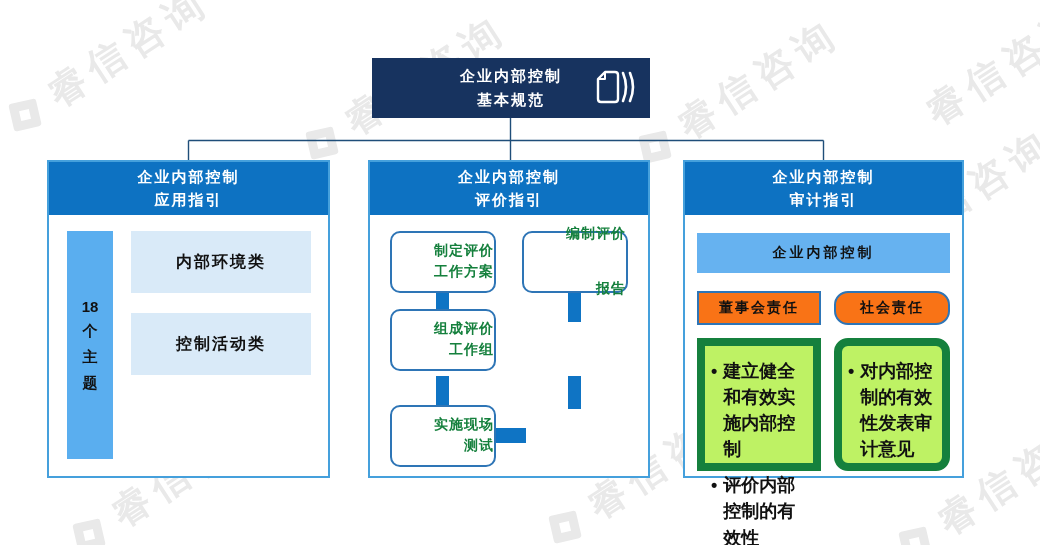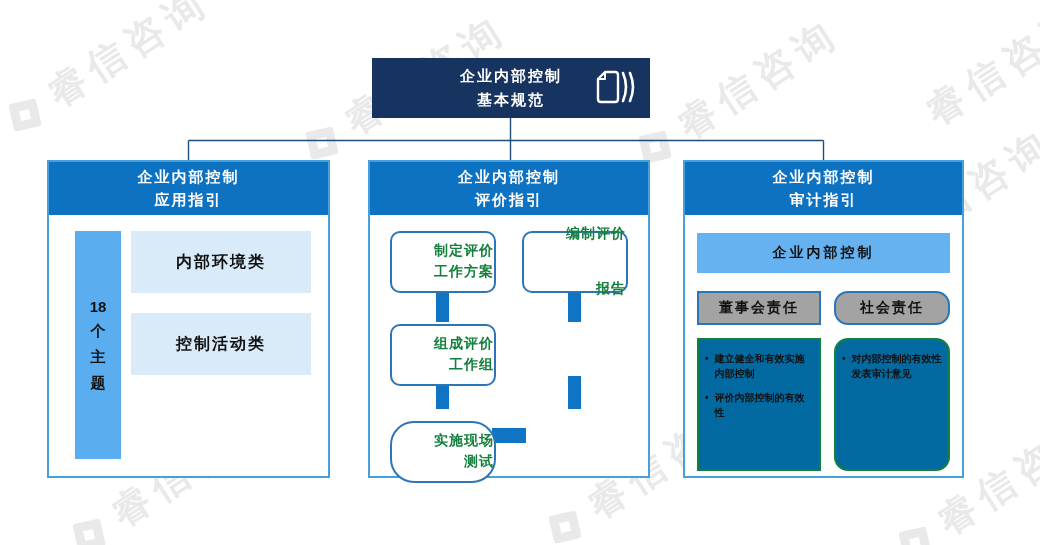--- a/index.html
+++ b/index.html
@@ -31,21 +31,21 @@
     border:2px solid #45a0dc;box-sizing:border-box;z-index:2;
   }
   .panel-header{
     height:53px;background:#0d72c2;color:#fff;display:flex;flex-direction:column;
     align-items:center;justify-content:center;font-weight:bold;font-size:15px;
     line-height:1.5;letter-spacing:2px;
   }
   .panel-body{position:relative;height:261px;}
   
   .theme-bar{
-    position:absolute;left:26px;top:16px;width:46px;height:228px;background:#5aaeef;
+    position:absolute;left:18px;top:16px;width:46px;height:228px;background:#5aaeef;
     display:flex;flex-direction:column;align-items:center;justify-content:center;gap:7px;
     font-weight:bold;font-size:15px;color:#111;
   }
   .theme-item{
     position:absolute;left:82px;width:180px;height:62px;background:#d9eaf8;
     display:flex;align-items:center;justify-content:center;
     font-size:16px;font-weight:bold;letter-spacing:2px;color:#111;
   }
   
   .step{
@@ -57,27 +57,27 @@
   .vconn,.hconn{position:absolute;background:#0f74c4;z-index:2;}
   .vconn{width:13px;height:33px;}
   .hconn{width:34px;height:15px;left:122px;top:213px;}
   
   .banner{
     position:absolute;left:12px;top:18px;width:253px;height:40px;background:#66b2f0;
     display:flex;align-items:center;justify-content:center;
     font-size:14px;font-weight:bold;letter-spacing:3px;color:#111;
   }
   .resp-box{
-    position:absolute;top:76px;height:34px;background:#a3a3a3;border:2px solid #2e75b6;
+    position:absolute;top:76px;height:34px;background:#f97316;border:2px solid #2e75b6;
     box-sizing:border-box;display:flex;align-items:center;justify-content:center;
     font-size:14px;font-weight:bold;letter-spacing:2px;color:#111;
   }
   .bullet-box{
-    position:absolute;top:123px;height:133px;background:#0369a1;border:2px solid #15803d;
-    box-sizing:border-box;padding:12px 6px 6px 6px;font-size:10px;font-weight:bold;
+    position:absolute;top:123px;height:133px;background:#bef264;border:8px solid #15803d;
+    box-sizing:border-box;padding:12px 6px 6px 6px;font-size:18px;font-weight:bold;
     line-height:1.45;color:#111;
   }
   .bullet{display:flex;gap:6px;margin-bottom:10px;}
   .bullet::before{content:"\2022";flex:0 0 auto;}
   .col-a{left:12px;width:124px;}
   .col-b{left:149px;width:116px;border-radius:14px;}
 </style>
 </head>
 <body>
 
@@ -206,25 +206,25 @@
       <div class="hconn"></div>
 
       <div class="step" style="left:20px;top:16px;">
         <div>制定评价</div>
         <div>工作方案</div>
       </div>
       <div class="step" style="left:152px;top:16px;gap:34px;">
         <div>编制评价</div>
         <div>报告</div>
       </div>
-      <div class="step" style="left:20px;top:109px;">
+      <div class="step" style="left:20px;top:94px;">
         <div>组成评价</div>
         <div>工作组</div>
       </div>
-      <div class="step" style="left:20px;top:206px;border-radius:24px;">
+      <div class="step" style="left:20px;top:190px;">
         <div>实施现场</div>
         <div>测试</div>
       </div>
     </div>
   </div>
 
   <div class="panel" style="left:683px;width:281px;">
     <div class="panel-header">
       <div>企业内部控制</div>
       <div>审计指引</div>

